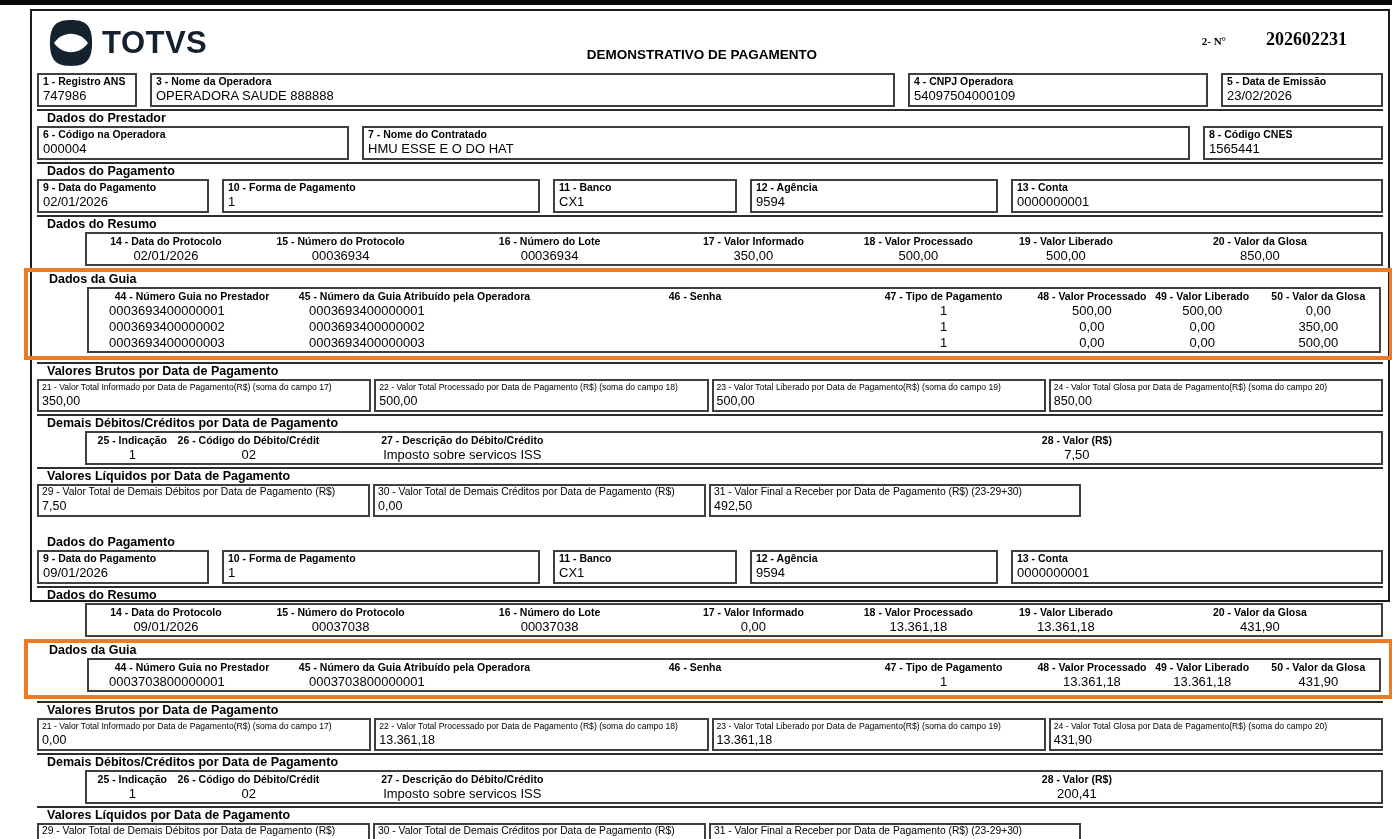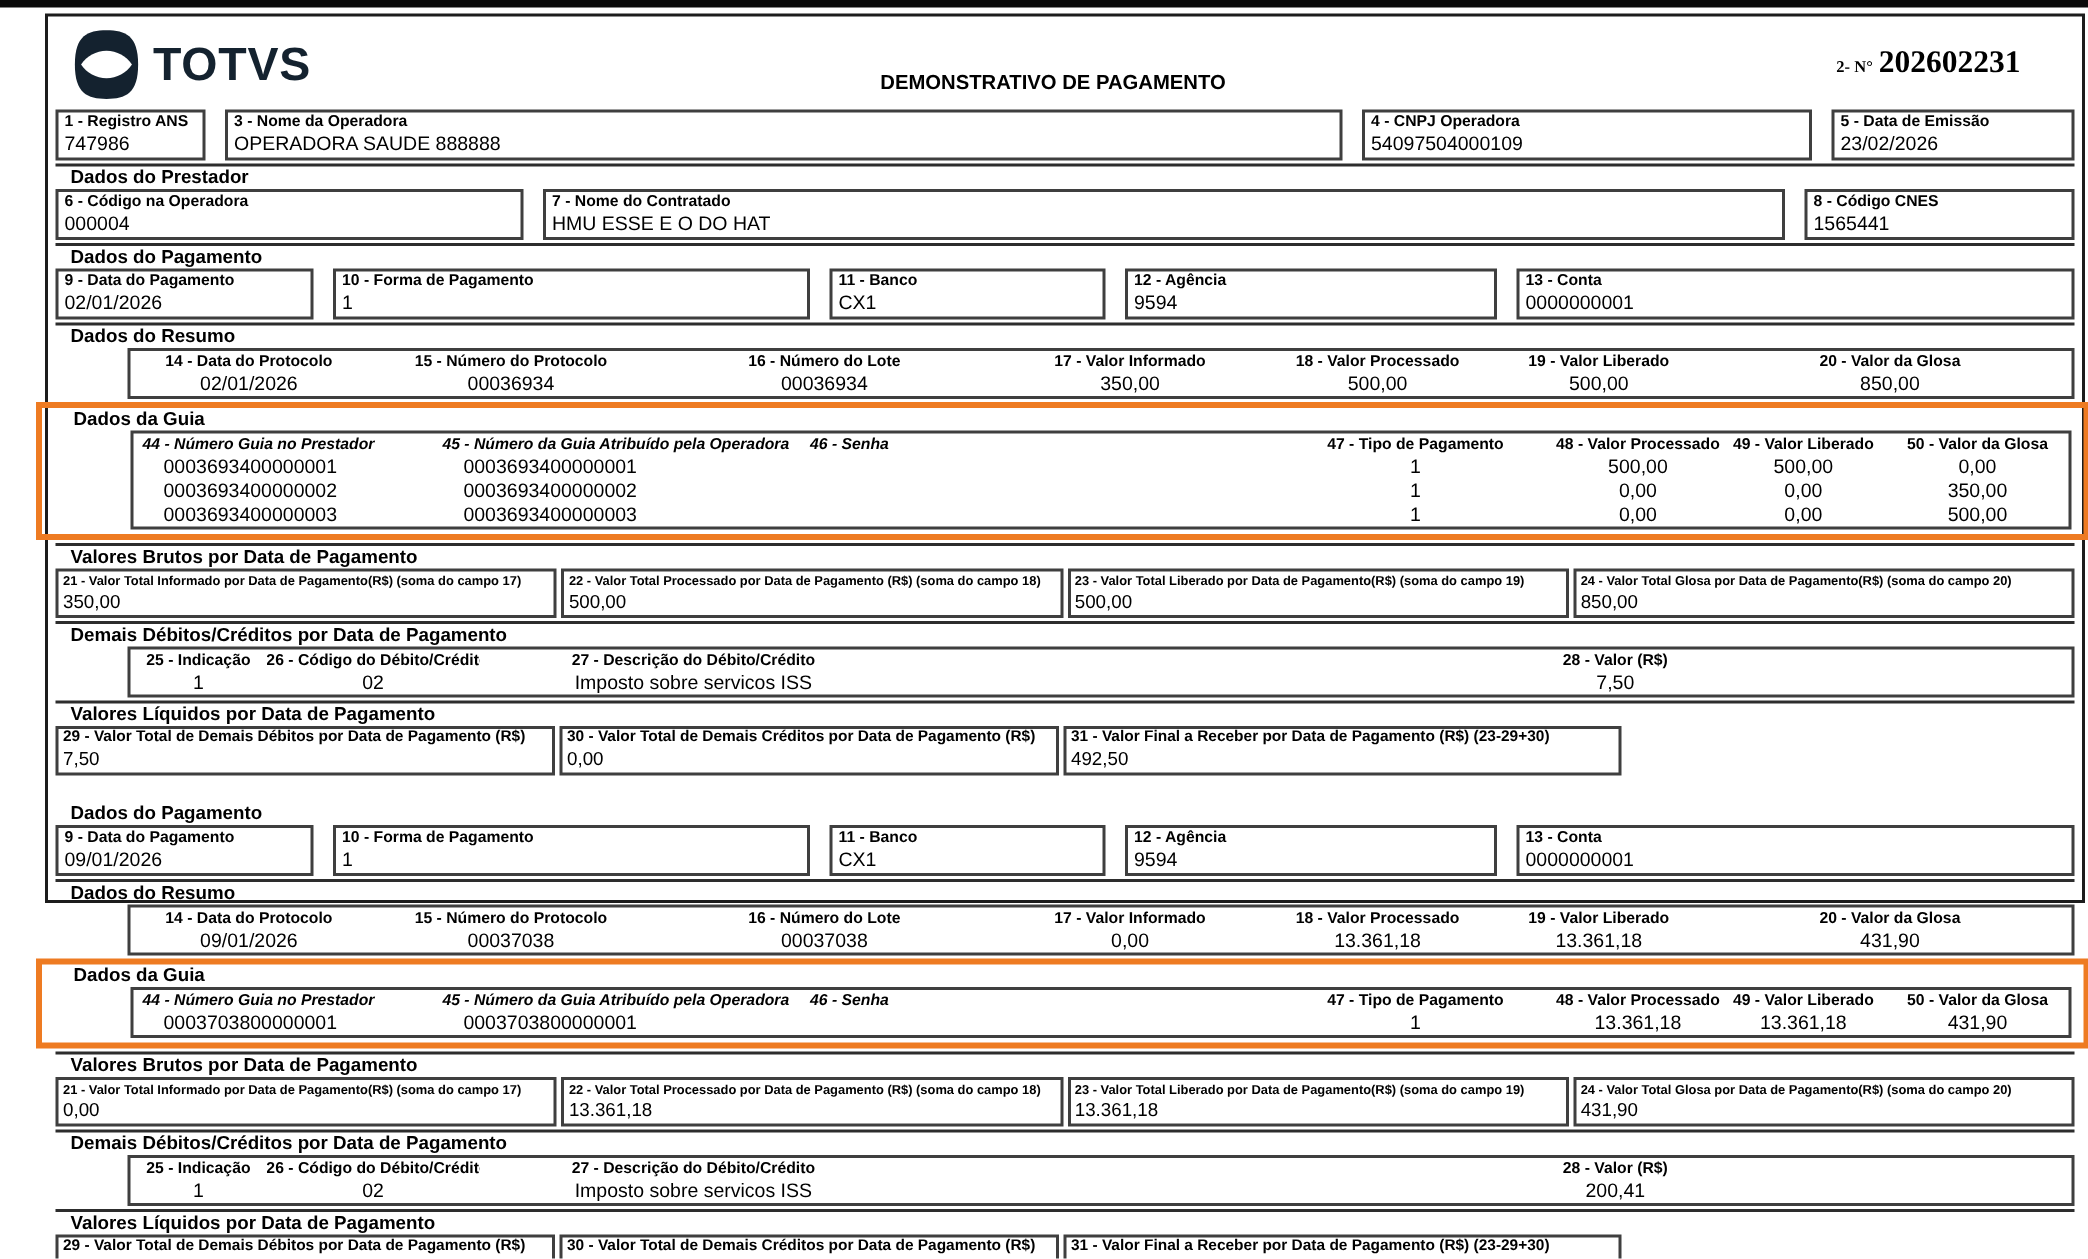--- a/index.html
+++ b/index.html
@@ -12,21 +12,21 @@
   
   .doc-header { position:relative; height:62px; }
   .logo { position:absolute; left:12px; top:8px; display:flex; align-items:center; gap:9px; }
   .logo-mark { width:44px; height:48px; display:block; }
   .logo-text { font-size:31px; font-weight:bold; color:#14222f; letter-spacing:.5px; }
   .doc-title { position:absolute; left:0; right:16px; top:36px; text-align:center;
     font-size:13.5px; font-weight:bold; }
   .doc-number { position:absolute; right:36px; top:18px;
     font-family:"Liberation Serif", serif; font-weight:bold; }
   .doc-number .small { font-size:11px;margin-top:47px; }
-  .doc-number .big  { font-size:21px; }
+  .doc-number .big  { font-size:18px;margin-left:36px; }
 
   
   .frow { display:flex; gap:13px; margin-bottom:2px; }
   .field { border:2px solid #3f3f3f; padding:0 4px 1px 4px; overflow:hidden; }
   .lbl { font-size:10.5px; font-weight:bold; line-height:13px; white-space:nowrap; }
   .val { font-size:13px; line-height:16px; white-space:nowrap; }
   .grow { flex:1 1 0; }
 
   
   .section { border-top:2px solid #2d2d2d; }
@@ -35,31 +35,31 @@
 
   
   .box { border:2px solid #3f3f3f; margin-bottom:2px;margin-left:48px; }
   .grid7r { display:grid; grid-template-columns:12.2% 14.8% 17.5% 14% 11.5% 11.3% 18.7%; }
   .grid7g { display:grid; grid-template-columns:15.5% 19% 24.5% 14.5% 8.5% 8.6% 9.4%; }
   .grid6d { display:grid; grid-template-columns:7% 11% 22% 23% 27% 10%; }
   .grid-row { display:contents; }
   .h { font-size:10.5px; font-weight:bold; line-height:13px; padding-top:1px;
     text-align:center; white-space:nowrap; overflow:hidden; }
   .v { font-size:13px; line-height:16px; text-align:center; white-space:nowrap; }
-  .ta-l  { text-align:left; padding-left:6px;font-style:italic; }
+  .ta-l  { text-align:center; padding-left:6px; }
   .ta-li { text-align:left; padding-left:20px; }
 
   
   .orange-wrap { border:4px solid #ee7b22; margin:1px -10px 2px -13px; padding:0 8px 3px 11px; }
   .orange-wrap .box { margin-bottom:0; }
 
   
   .sumrow { display:flex; gap:3px; margin-bottom:2px; }
   .sumbox { border:2px solid #3f3f3f; padding:0 3px 1px 3px; overflow:hidden; }
-  .sumbox .slbl { font-size:8.6px; font-weight:bold; line-height:12px; white-space:nowrap; }
+  .sumbox .slbl { font-size:8.6px; font-weight:normal; line-height:12px; white-space:nowrap; }
   .sumbox .sval { font-size:12.5px; line-height:16px; }
   .liqbox .slbl { font-size:10.3px; }
   .block-gap { height:16px; }
 </style>
 </head>
 <body>
 
 <div class="topbar"></div>
 
 <div class="sheet">

